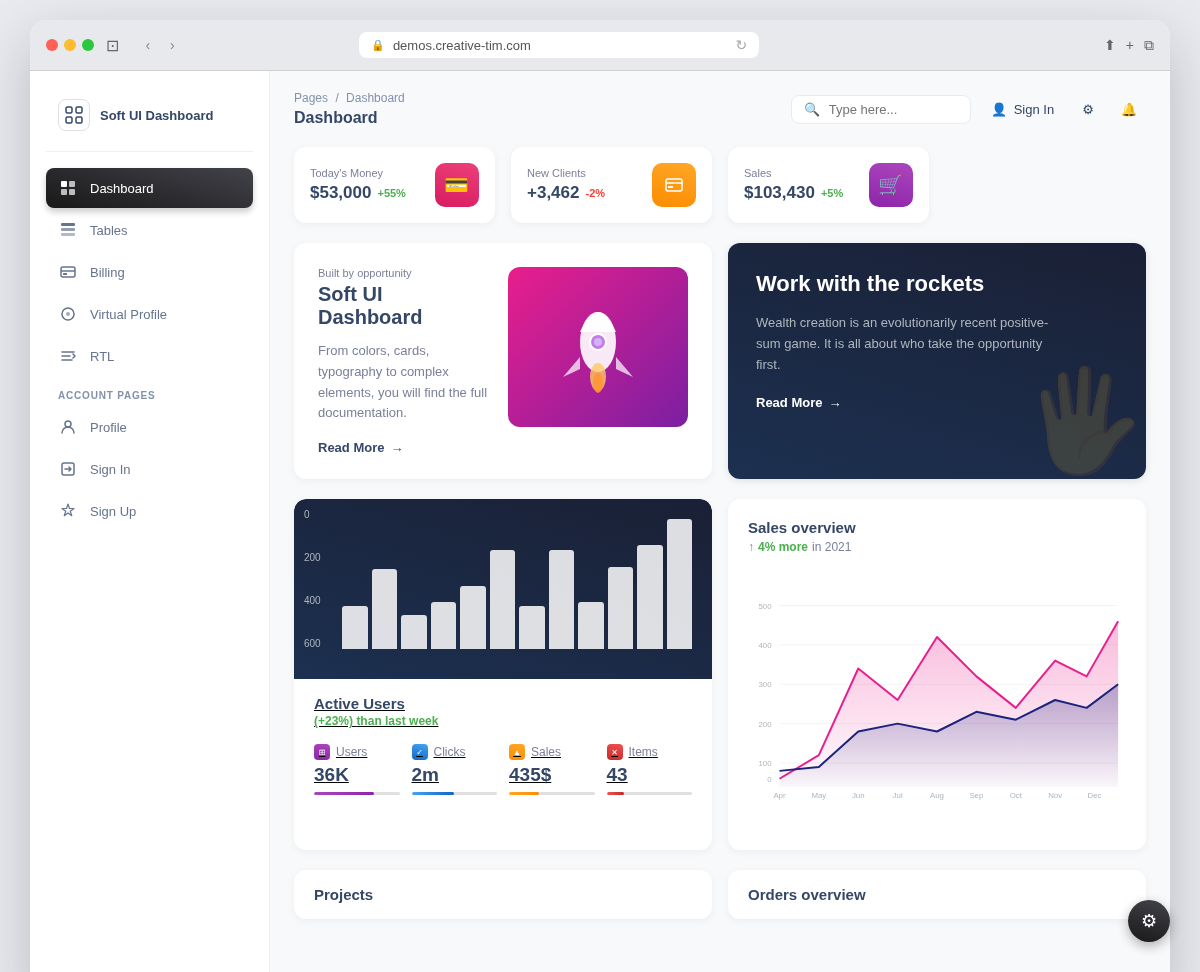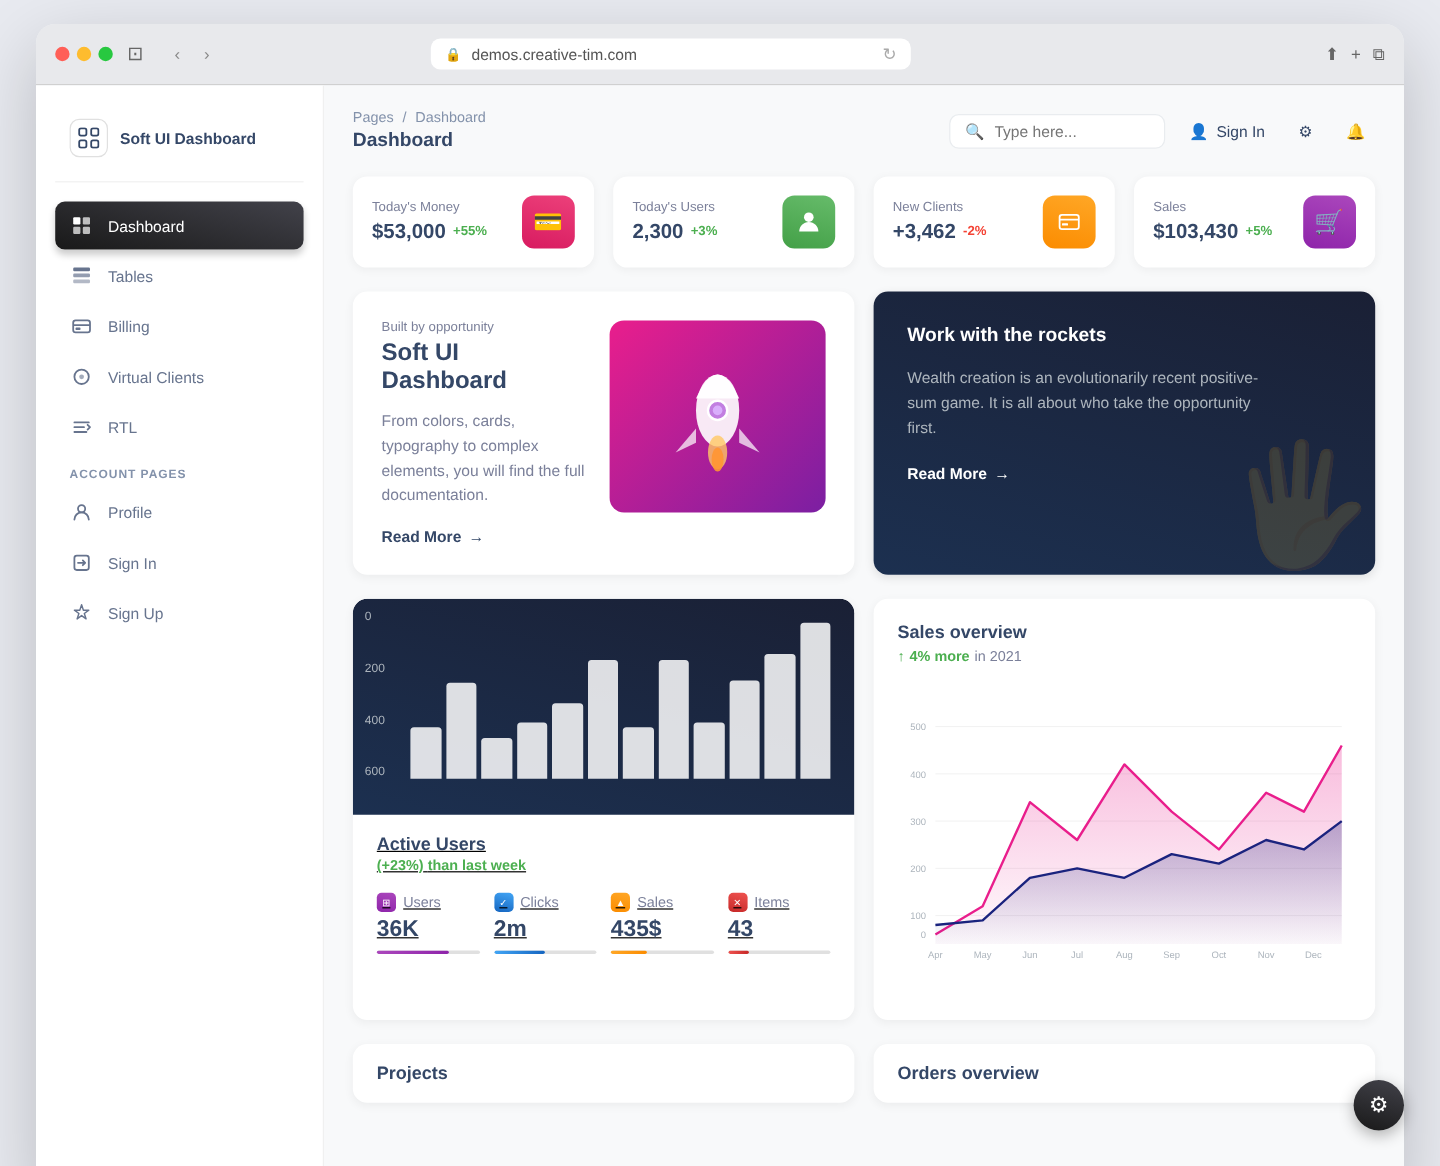--- a/index.html
+++ b/index.html
@@ -306,21 +306,21 @@
       border-radius: 12px;
       padding: 28px;
       display: flex;
       flex-direction: column;
       justify-content: space-between;
       box-shadow: 0 2px 8px rgba(0,0,0,0.1);
       position: relative;
       overflow: hidden;
     }
     .rocket-card-title {
-      font-size: 16px;
+      font-size: 22px;
       font-weight: 700;
       color: #fff;
       margin-bottom: 16px;
       max-width: 260px;
     }
     .rocket-card-desc {
       font-size: 13px;
       color: #adb5bd;
       line-height: 1.6;
       margin-bottom: 20px;
@@ -582,21 +582,21 @@
           </span>
           <span>Billing</span>
         </div>
         <div class="nav-item">
           <span class="nav-icon">
             <svg width="16" height="16" viewBox="0 0 16 16" fill="none">
               <circle cx="8" cy="8" r="6" stroke="#67748e" stroke-width="1.5"></circle>
               <circle cx="8" cy="8" r="2" fill="#67748e" opacity="0.6"></circle>
             </svg>
           </span>
-          <span>Virtual Clients</span>
+          <span>Virtual Profile</span>
         </div>
         <div class="nav-item">
           <span class="nav-icon">
             <svg width="16" height="16" viewBox="0 0 16 16" fill="none">
               <path d="M2 4h12M2 8h8M2 12h10" stroke="#67748e" stroke-width="1.5" stroke-linecap="round"></path>
               <path d="M13 6l2 2-2 2" stroke="#67748e" stroke-width="1.5" stroke-linecap="round" stroke-linejoin="round"></path>
             </svg>
           </span>
           <span>RTL</span>
         </div>
@@ -663,35 +663,20 @@
           <div class="stat-info">
             <div class="stat-label">Today's Money</div>
             <div class="stat-value">
               <span>$53,000</span>
               <span class="stat-change-pos">+55%</span>
             </div>
           </div>
           <div class="stat-icon icon-pink">💳</div>
         </div>
 
-        <div class="stat-card">
-          <div class="stat-info">
-            <div class="stat-label">Today's Users</div>
-            <div class="stat-value">
-              <span>2,300</span>
-              <span class="stat-change-pos">+3%</span>
-            </div>
-          </div>
-          <div class="stat-icon icon-blue">
-            <svg width="22" height="22" viewBox="0 0 22 22" fill="white">
-              <circle cx="11" cy="7" r="4"></circle>
-              <path d="M3 19c0-4.418 3.582-8 8-8s8 3.582 8 8"></path>
-            </svg>
-          </div>
-        </div>
 
         <div class="stat-card">
           <div class="stat-info">
             <div class="stat-label">New Clients</div>
             <div class="stat-value">
               <span>+3,462</span>
               <span class="stat-change-neg">-2%</span>
             </div>
           </div>
           <div class="stat-icon icon-orange">

